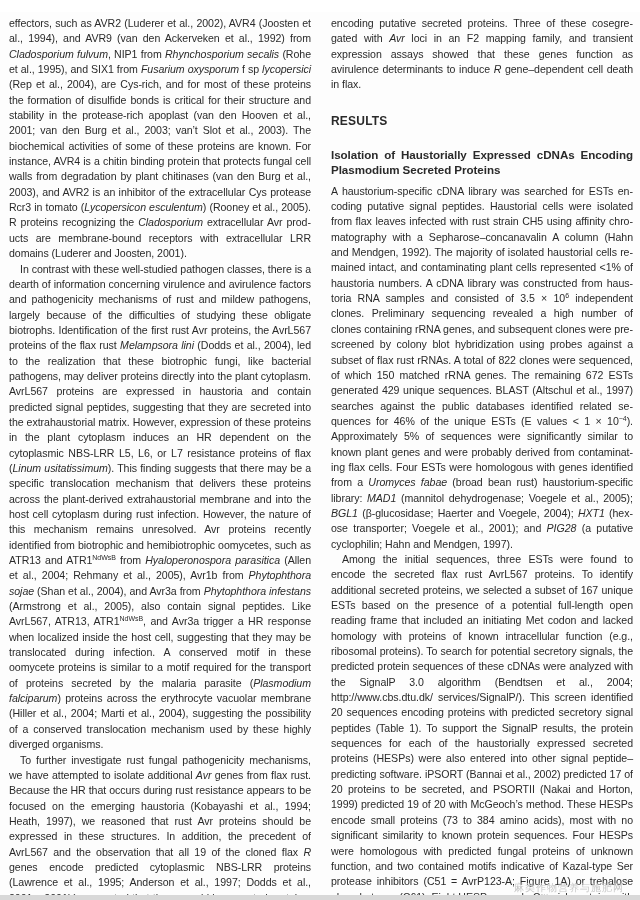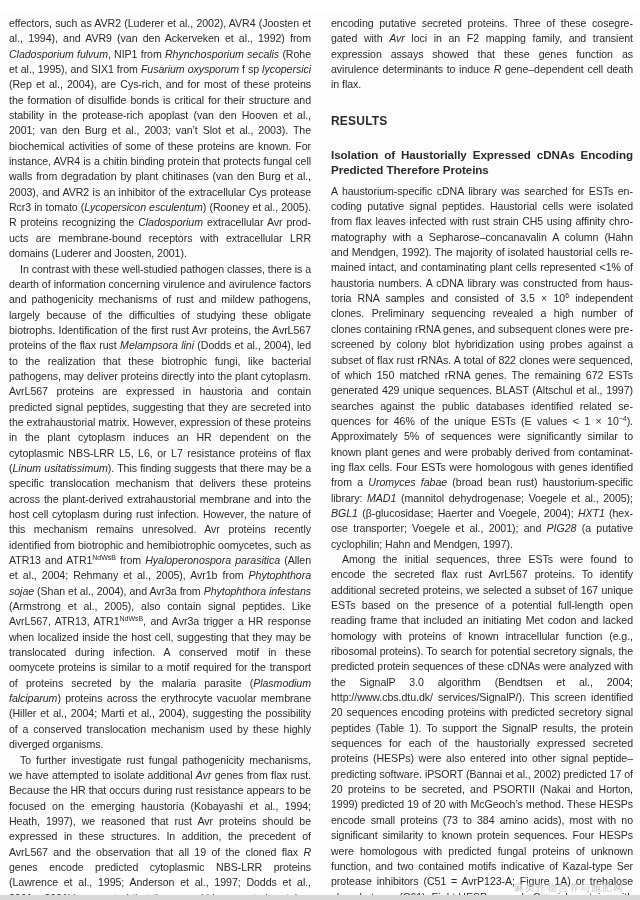--- a/index.html
+++ b/index.html
@@ -51,21 +51,21 @@
 
   <div class="col col-left">
     <p class="noindent">effectors, such as AVR2 (Luderer et al., 2002), AVR4 (Joosten et al., 1994), and AVR9 (van den Ackerveken et al., 1992) from <i>Cladosporium fulvum</i>, NIP1 from <i>Rhynchosporium secalis</i> (Rohe et al., 1995), and SIX1 from <i>Fusarium oxysporum</i> f sp <i>lycopersici</i> (Rep et al., 2004), are Cys-rich, and for most of these proteins the formation of disulfide bonds is critical for their structure and sta­bility in the protease-rich apoplast (van den Hooven et al., 2001; van den Burg et al., 2003; van’t Slot et al., 2003). The biochemical activities of some of these proteins are known. For instance, AVR4 is a chitin binding protein that protects fungal cell walls from degradation by plant chitinases (van den Burg et al., 2003), and AVR2 is an inhibitor of the extracellular Cys protease Rcr3 in tomato (<i>Lycopersicon esculentum</i>) (Rooney et al., 2005). R proteins recognizing the <i>Cladosporium</i> extracellular Avr prod­ucts are membrane-bound receptors with extracellular LRR domains (Luderer and Joosten, 2001).</p>
     <p class="indent">In contrast with these well-studied pathogen classes, there is a dearth of information concerning virulence and avirulence factors and pathogenicity mechanisms of rust and mildew path­ogens, largely because of the difficulties of studying these obligate biotrophs. Identification of the first rust Avr proteins, the AvrL567 proteins of the flax rust <i>Melampsora lini</i> (Dodds et al., 2004), led to the realization that these biotrophic fungi, like bacterial pathogens, may deliver proteins directly into the plant cytoplasm. AvrL567 proteins are expressed in haustoria and contain predicted signal peptides, suggesting that they are secreted into the extrahausto­rial matrix. However, expression of these proteins in the plant cy­toplasm induces an HR dependent on the cytoplasmic NBS-LRR L5, L6, or L7 resistance proteins of flax (<i>Linum usitatissimum</i>). This finding suggests that there may be a specific translocation mech­anism that delivers these proteins across the plant-derived extra­haustorial membrane and into the host cell cytoplasm during rust infection. However, the nature of this mechanism remains un­resolved. Avr proteins recently identified from biotrophic and hemibiotrophic oomycetes, such as ATR13 and ATR1<sup>NdWsB</sup> from <i>Hyaloperonospora parasitica</i> (Allen et al., 2004; Rehmany et al., 2005), Avr1b from <i>Phytophthora sojae</i> (Shan et al., 2004), and Avr3a from <i>Phytophthora infestans</i> (Armstrong et al., 2005), also contain signal peptides. Like AvrL567, ATR13, ATR1<sup>NdWsB</sup>, and Avr3a trigger a HR response when localized inside the host cell, suggesting that they may be translocated during infection. A conserved motif in these oomycete proteins is similar to a motif required for the transport of proteins secreted by the malaria parasite (<i>Plasmodium falciparum</i>) proteins across the erythrocyte vacuolar membrane (Hiller et al., 2004; Marti et al., 2004), sug­gesting the possibility of a conserved translocation mechanism used by these highly diverged organisms.</p>
     <p class="indent">To further investigate rust fungal pathogenicity mechanisms, we have attempted to isolate additional <i>Avr</i> genes from flax rust. Because the HR that occurs during rust resistance appears to be focused on the emerging haustoria (Kobayashi et al., 1994; Heath, 1997), we reasoned that rust Avr proteins should be expressed in these structures. In addition, the precedent of AvrL567 and the observation that all 19 of the cloned flax <i>R</i> genes encode pre­dicted cytoplasmic NBS-LRR proteins (Lawrence et al., 1995; Anderson et al., 1997; Dodds et al., 2001a, 2001b) suggested that these would be secreted proteins. Therefore, we generated a haustorium-specific cDNA library and searched for ESTs</p>
   </div>
 
   <div class="col col-right">
     <p class="noindent">encoding putative secreted proteins. Three of these cosegre­gated with <i>Avr</i> loci in an F2 mapping family, and transient expres­sion assays showed that these genes function as avirulence determinants to induce <i>R</i> gene–dependent cell death in flax.</p>
     <h2 class="section">RESULTS</h2>
-    <h3 class="subsection">Isolation of Haustorially Expressed cDNAs Encoding Predicted Therefore Proteins</h3>
+    <h3 class="subsection">Isolation of Haustorially Expressed cDNAs Encoding Plasmodium Secreted Proteins</h3>
     <p class="noindent">A haustorium-specific cDNA library was searched for ESTs en­coding putative signal peptides. Haustorial cells were isolated from flax leaves infected with rust strain CH5 using affinity chro­matography with a Sepharose–concanavalin A column (Hahn and Mendgen, 1992). The majority of isolated haustorial cells re­mained intact, and contaminating plant cells represented &lt;1% of haustoria numbers. A cDNA library was constructed from haus­toria RNA samples and consisted of 3.5 × 10<sup>6</sup> independent clones. Preliminary sequencing revealed a high number of clones containing rRNA genes, and subsequent clones were pre­screened by colony blot hybridization using probes against a subset of flax rust rRNAs. A total of 822 clones were sequenced, of which 150 matched rRNA genes. The remaining 672 ESTs generated 429 unique sequences. BLAST (Altschul et al., 1997) searches against the public databases identified related se­quences for 46% of the unique ESTs (E values &lt; 1 × 10<sup>−4</sup>). Approximately 5% of sequences were significantly similar to known plant genes and were probably derived from contaminat­ing flax cells. Four ESTs were homologous with genes identified from a <i>Uromyces fabae</i> (broad bean rust) haustorium-specific library: <i>MAD1</i> (mannitol dehydrogenase; Voegele et al., 2005); <i>BGL1</i> (β-glucosidase; Haerter and Voegele, 2004); <i>HXT1</i> (hex­ose transporter; Voegele et al., 2001); and <i>PIG28</i> (a putative cyclophilin; Hahn and Mendgen, 1997).</p>
     <p class="indent">Among the initial sequences, three ESTs were found to encode the secreted flax rust AvrL567 proteins. To identify additional secreted proteins, we selected a subset of 167 unique ESTs based on the presence of a potential full-length open reading frame that included an initiating Met codon and lacked homology with proteins of known intracellular function (e.g., ribosomal proteins). To search for potential secretory signals, the predicted protein sequences of these cDNAs were analyzed with the SignalP 3.0 algorithm (Bendtsen et al., 2004; http://www.cbs.dtu.dk/ services/SignalP/). This screen identified 20 sequences encod­ing proteins with predicted secretory signal peptides (Table 1). To support the SignalP results, the protein sequences for each of the haustorially expressed secreted proteins (HESPs) were also entered into other signal peptide–predicting software. iPSORT (Bannai et al., 2002) predicted 17 of 20 proteins to be secreted, and PSORTII (Nakai and Horton, 1999) predicted 19 of 20 with McGeoch’s method. These HESPs encode small proteins (73 to 384 amino acids), most with no significant similarity to known protein sequences. Four HESPs were homologous with predic­ted fungal proteins of unknown function, and two contained motifs indicative of Kazal-type Ser protease inhibitors (C51 = AvrP123-A; Figure 1A) or trehalose phosphatases (C61). Eight HESPs en­code Cys-rich proteins with even numbers of Cys residues that may be involved in disulfide bonds.</p>
   </div>
 
   <div class="watermark">
     <div class="cn">麻类作物营养与施肥网</div>
     <div class="url">www.fibercrops.com</div>
   </div>
 </div>
 <div class="bottom-band"></div>

